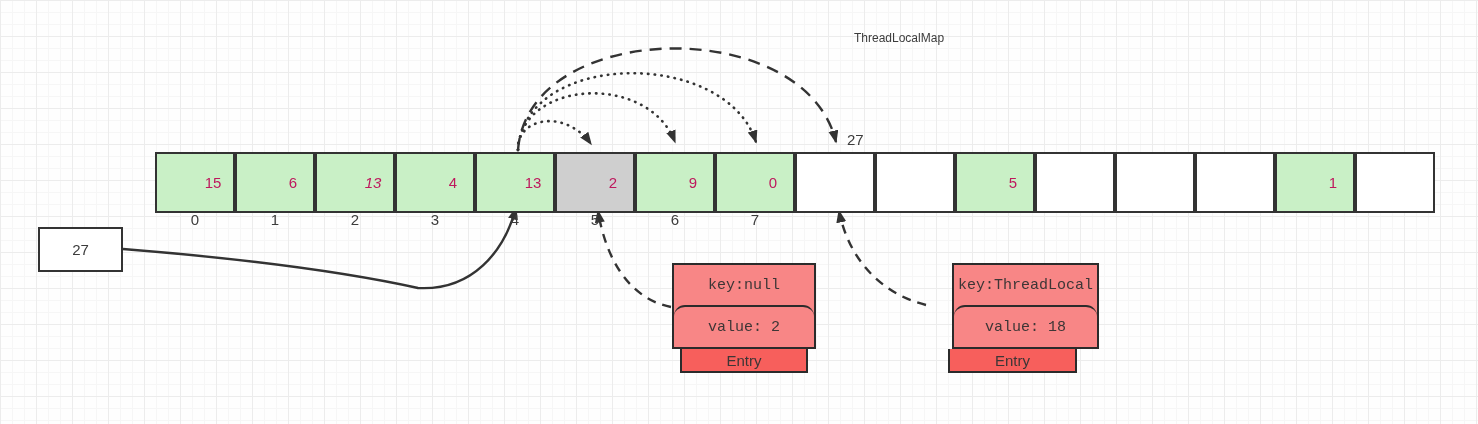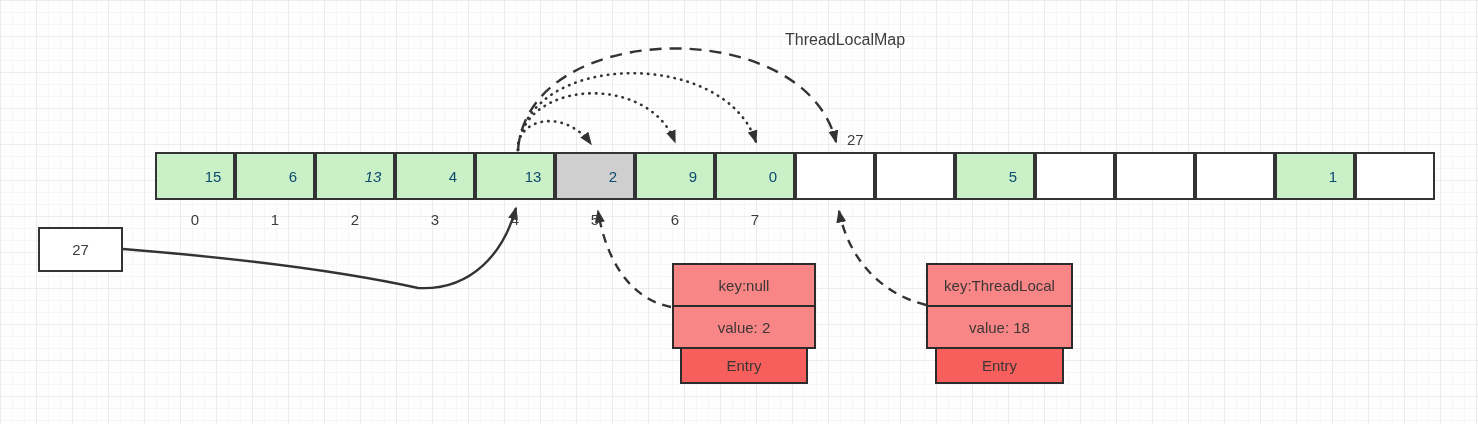--- a/index.html
+++ b/index.html
@@ -7,47 +7,47 @@
   .canvas{
     position:relative;width:1478px;height:424px;overflow:hidden;
     background-color:#fefefe;
     background-image:
       linear-gradient(to right,#ececec 1px,transparent 1px),
       linear-gradient(to bottom,#ececec 1px,transparent 1px),
       linear-gradient(to right,#f6f6f6 1px,transparent 1px),
       linear-gradient(to bottom,#f6f6f6 1px,transparent 1px);
     background-size:36px 36px,36px 36px,12px 12px,12px 12px;
   }
-  .title{position:absolute;left:785px;top:31px;font-size:16px;color:#3c3c3c;}
+  .title{position:absolute;left:854px;top:31px;font-size:12px;color:#3c3c3c;}
   .arrows{position:absolute;left:0;top:0;z-index:2;}
   .cell{
-    position:absolute;top:152px;width:80px;height:48px;box-sizing:border-box;
+    position:absolute;top:152px;width:80px;height:61px;box-sizing:border-box;
     border:2px solid #333;display:flex;align-items:center;justify-content:center;
-    font-size:15px;color:#0c4a6e;z-index:3;padding-left:36px;
+    font-size:15px;color:#be185d;z-index:3;padding-left:36px;
   }
   .cell.filled{background:#c9f0c6;}
   .cell.stale{background:#cfcfcf;}
   .cell.empty{background:#ffffff;}
   .idx{position:absolute;top:211px;width:80px;text-align:center;font-size:15px;color:#3c3c3c;z-index:3;}
   .hash-box{
     position:absolute;left:38px;top:227px;width:85px;height:45px;box-sizing:border-box;
     border:2px solid #333;background:#fff;display:flex;align-items:center;justify-content:center;
     font-size:15px;z-index:3;
   }
   .slot-pointer-label{position:absolute;left:847px;top:131px;font-size:15px;z-index:3;}
   .entry-group{position:absolute;z-index:4;}
   .entry-group.g1{left:672px;top:263px;}
   .entry-group.g2{left:926px;top:263px;}
-  .kv{box-sizing:border-box;border:2px solid #2b2b2b;background:#f88686;}
+  .kv{box-sizing:border-box;border:2px solid #2b2b2b;background:#f88686;font-family:Liberation Mono, monospace;}
   .g1 .kv{width:144px;}
-  .g2 .kv{width:147px;}
+  .g2 .kv{width:147px;margin-left:26px;}
   .kv-row{height:40px;display:flex;align-items:center;justify-content:center;font-size:15px;color:#3d3636;}
-  .kv-row + .kv-row{border-top:2px solid #2b2b2b;}
+  .kv-row + .kv-row{border-top:2px solid #2b2b2b;border-radius:11px;}
   .entry-tab{
-    box-sizing:border-box;margin:0 auto;height:35px;border:2px solid #2b2b2b;border-top:none;
+    box-sizing:border-box;margin:0 auto;height:24px;border:2px solid #2b2b2b;border-top:none;
     background:#f75f5c;display:flex;align-items:center;justify-content:center;
     font-size:15px;color:#3d3636;
   }
   .g1 .entry-tab{width:128px;}
   .g2 .entry-tab{width:129px;}
 </style>
 </head>
 <body>
 
 <div class="canvas">

